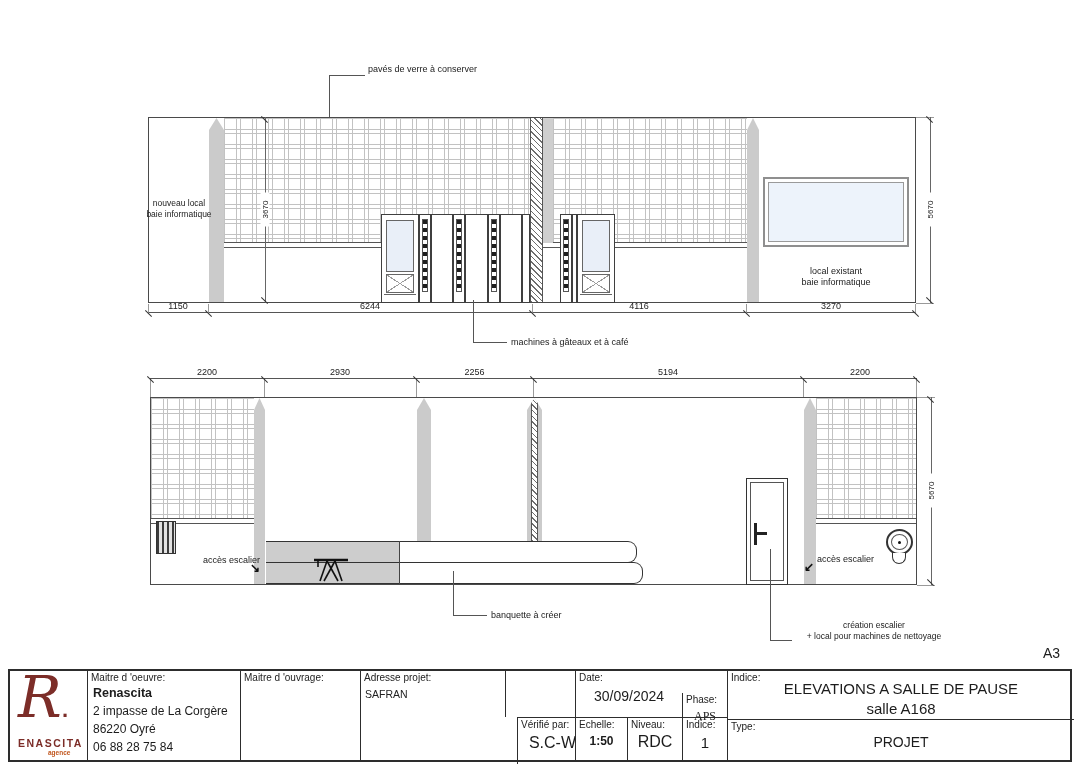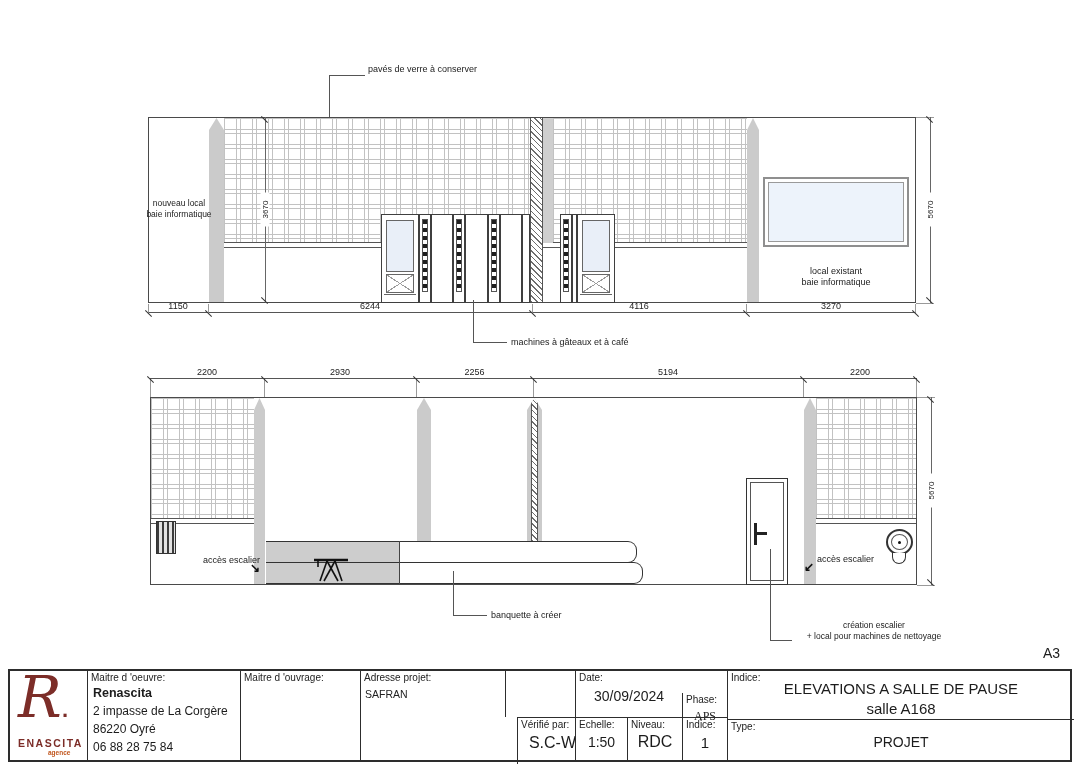--- a/index.html
+++ b/index.html
@@ -295,21 +295,21 @@
       <span class="val-c" style="top:16px;font-size:16px;">S.C-W</span>
     </div>
 
     <div class="cell" style="left:565px;top:0;width:107px;height:46px;">
       <span class="lbl">Date:</span>
       <span class="val-c" style="top:17px;font-size:14px;">30/09/2024</span>
     </div>
 
     <div class="cell rtop" style="left:565px;top:46px;width:52px;height:43px;">
       <span class="lbl">Echelle:</span>
-      <span class="val-c" style="top:16px;font-size:14px;">1:50</span>
+      <span class="val-c" style="top:16px;font-size:12px;font-weight:bold;">1:50</span>
     </div>
     <div class="cell rtop" style="left:617px;top:46px;width:55px;height:43px;">
       <span class="lbl">Niveau:</span>
       <span class="val-c" style="top:15px;font-size:16px;">RDC</span>
     </div>
 
     <div class="cell" style="left:672px;top:0;width:45px;height:46px;margin-top:22px;">
       <span class="lbl">Phase:</span>
       <span class="val-c" style="top:16px;font-size:12px;font-family:Liberation Serif, serif;">APS</span>
     </div>

